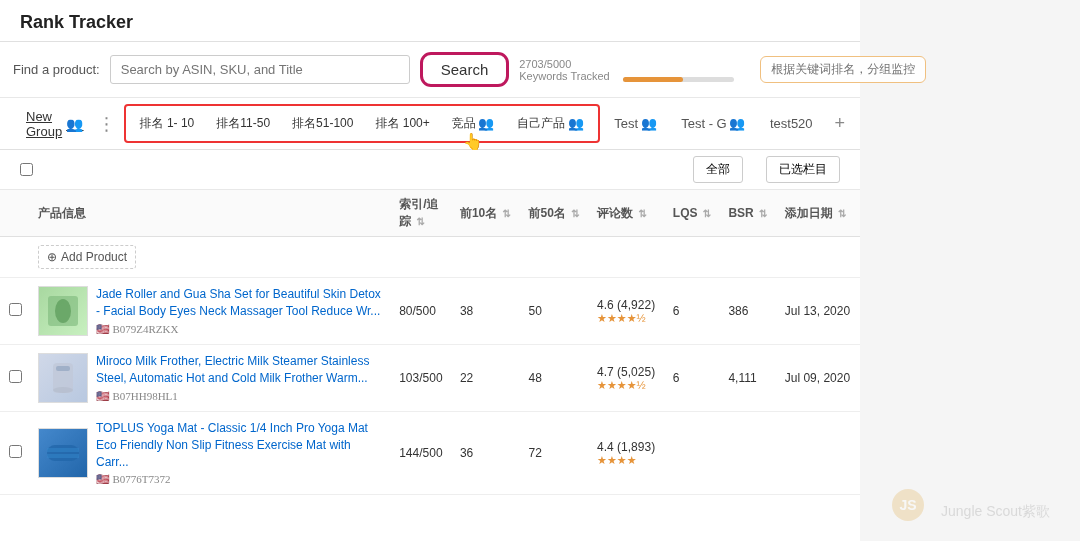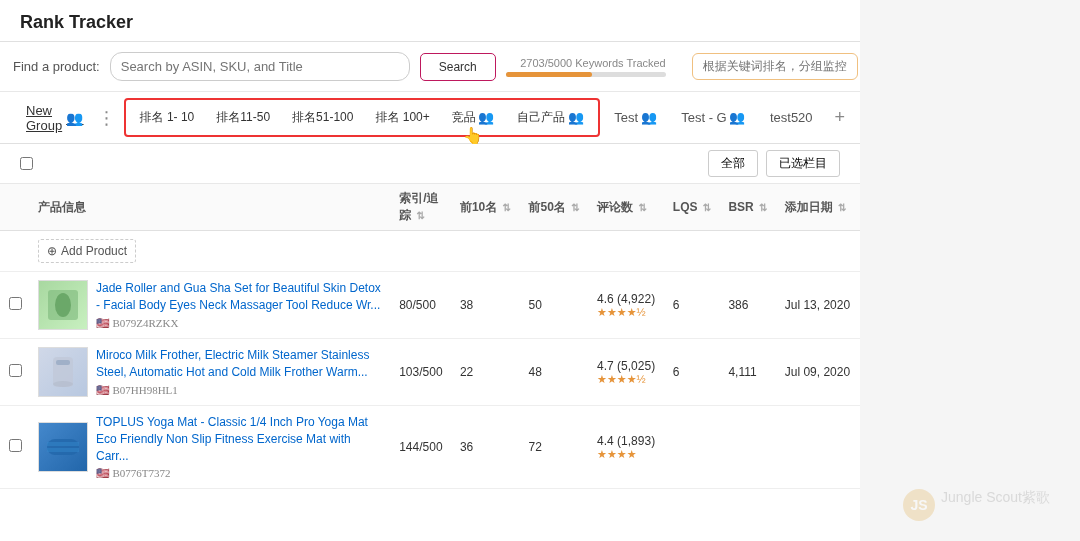--- a/index.html
+++ b/index.html
@@ -7,23 +7,23 @@
 
     .page-wrapper { background: #fff; width: 860px; min-height: 541px; }
 
     
     .page-header { padding: 12px 20px 8px; border-bottom: 1px solid #e0e0e0; }
     .page-title { font-size: 18px; font-weight: bold; color: #222; }
 
     
     .find-product-bar { display: flex; align-items: center; padding: 10px 13px; border-bottom: 1px solid #e8e8e8; gap: 10px; }
     .find-label { font-size: 13px; color: #555; white-space: nowrap; }
-    .search-input { flex: 0 0 300px; padding: 6px 10px; border: 1px solid #ccc; border-radius: 12px; font-size: 13px; color: #999; }
-    .search-btn { padding: 6px 18px; background: #fff; border: 1px solid #be185d; border-radius: 5px; cursor: pointer; font-size: 12px; color: #333; }
-    .keywords-bar-wrapper { margin-left: auto; display: flex; flex-direction: column; align-items: flex-end; gap: 3px; }
+    .search-input { flex: 0 0 300px; padding: 6px 10px; border: 1px solid #ccc; border-radius: 3px; font-size: 13px; color: #999; }
+    .search-btn { padding: 6px 18px; background: #fff; border: 3px solid #be185d; border-radius: 11px; cursor: pointer; font-size: 15px; color: #333; }
+    .keywords-bar-wrapper { margin-left: auto; display: flex; flex-direction: row; align-items: flex-end; gap: 3px; }
     .keywords-bar-bg { width: 160px; height: 5px; background: #ddd; border-radius: 3px; }
     .keywords-bar-fill { height: 5px; background: #e6943a; border-radius: 3px; }
     .keywords-text { font-size: 11px; color: #888; }
     .annotation-bubble { background: rgba(255,255,255,0.9); border: 1px solid #f0c080; border-radius: 6px; padding: 4px 10px; font-size: 12px; color: #737373; margin-left: 16px; white-space: nowrap; }
 
     
     .group-tabs-bar { display: flex; align-items: center; padding: 6px 20px; border-bottom: 1px solid #e0e0e0; gap: 4px; position: relative; }
     .group-label { display: flex; align-items: center; gap: 4px; font-size: 13px; color: #333; padding: 4px 6px; text-decoration: underline; }
     .group-label .people-icon { font-size: 14px; color: #888; }
     .group-dots { font-size: 18px; color: #888; cursor: pointer; padding: 0 4px; }
@@ -34,21 +34,21 @@
     .tab-people { font-size: 13px; color: #888; }
 
     
     .extra-tab { display: flex; align-items: center; gap: 3px; padding: 5px 10px; cursor: pointer; font-size: 13px; color: #555; white-space: nowrap; }
     .extra-tab .people-icon { font-size: 13px; color: #888; }
     .add-tab { padding: 4px 8px; font-size: 18px; color: #888; cursor: pointer; }
 
     
     .cursor-hand { position: relative; }
     .cursor-hand::after { content: '👆'; position: absolute; bottom: -14px; left: 50%; transform: translateX(-50%); font-size: 16px; }
-    .toolbar-right { display: flex; align-items: flex-end; gap: 8px; }
+    .toolbar-right { display: flex; align-items: flex-end; gap: 23px; }
     .btn-all { padding: 4px 12px; border: 1px solid #ccc; border-radius: 3px; background: #fff; cursor: pointer; font-size: 12px; }
     .btn-selected { padding: 4px 12px; border: 1px solid #ccc; border-radius: 3px; background: #fff; cursor: pointer; font-size: 12px; }
 
     
     .data-table { width: 100%; border-collapse: collapse; }
     .data-table thead th { font-size: 12px; color: #555; padding: 6px 8px; border-bottom: 1px solid #e0e0e0; text-align: left; white-space: nowrap; background: #fafafa; }
     .data-table thead th .sort-icon { color: #aaa; font-size: 10px; margin-left: 2px; }
     .data-table tbody tr { border-bottom: 1px solid #eee; }
     .data-table tbody td { padding: 8px; font-size: 12px; vertical-align: middle; }
 
@@ -59,21 +59,21 @@
     .product-img.milk { background: linear-gradient(135deg, #d0d8e8, #b8c8e0); }
     .product-img.yoga { background: linear-gradient(135deg, #4488cc, #2266aa); }
     .product-title { color: #0066cc; font-size: 12px; line-height: 1.4; }
     .product-asin { color: #888; font-size: 11px; margin-top: 3px; font-family: Liberation Serif, serif; }
 
     .stars { color: #e6943a; font-size: 11px; }
 
     .add-product-btn { display: flex; align-items: center; gap: 4px; padding: 4px 8px; border: 1px dashed #ccc; border-radius: 3px; background: none; cursor: pointer; font-size: 12px; color: #555; }
 
     
-    .watermark { position: fixed; bottom: 20px; right: 30px; display: flex; align-items: flex-start; gap: 6px; opacity: 0.25; }
+    .watermark { position: fixed; bottom: 20px; right: 30px; display: flex; align-items: flex-end; gap: 17px; opacity: 0.25; }
     .watermark-logo { width: 32px; height: 32px; border-radius: 50%; background: #e0a840; display: flex; align-items: center; justify-content: center; color: white; font-size: 14px; font-weight: bold; }
     .watermark-text { font-size: 14px; color: #888; }
 
     .th-checkbox { width: 30px; }
     .checkbox-cell { text-align: center; }
   </style>
 </head>
 <body>
 
 <div class="page-wrapper">

